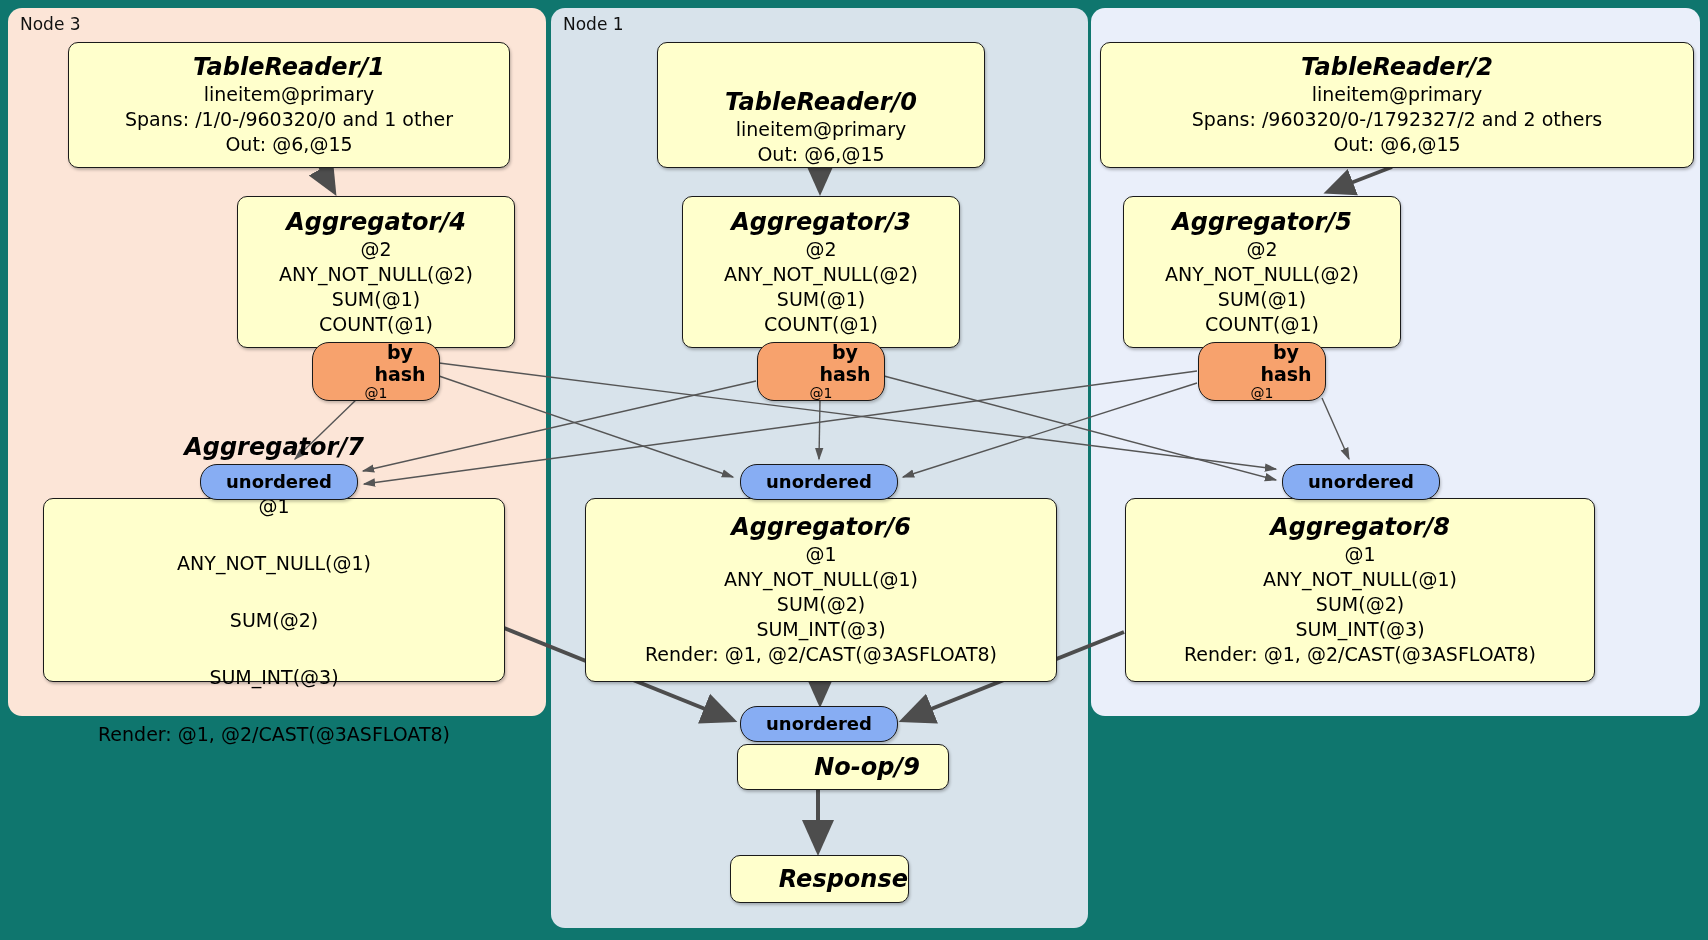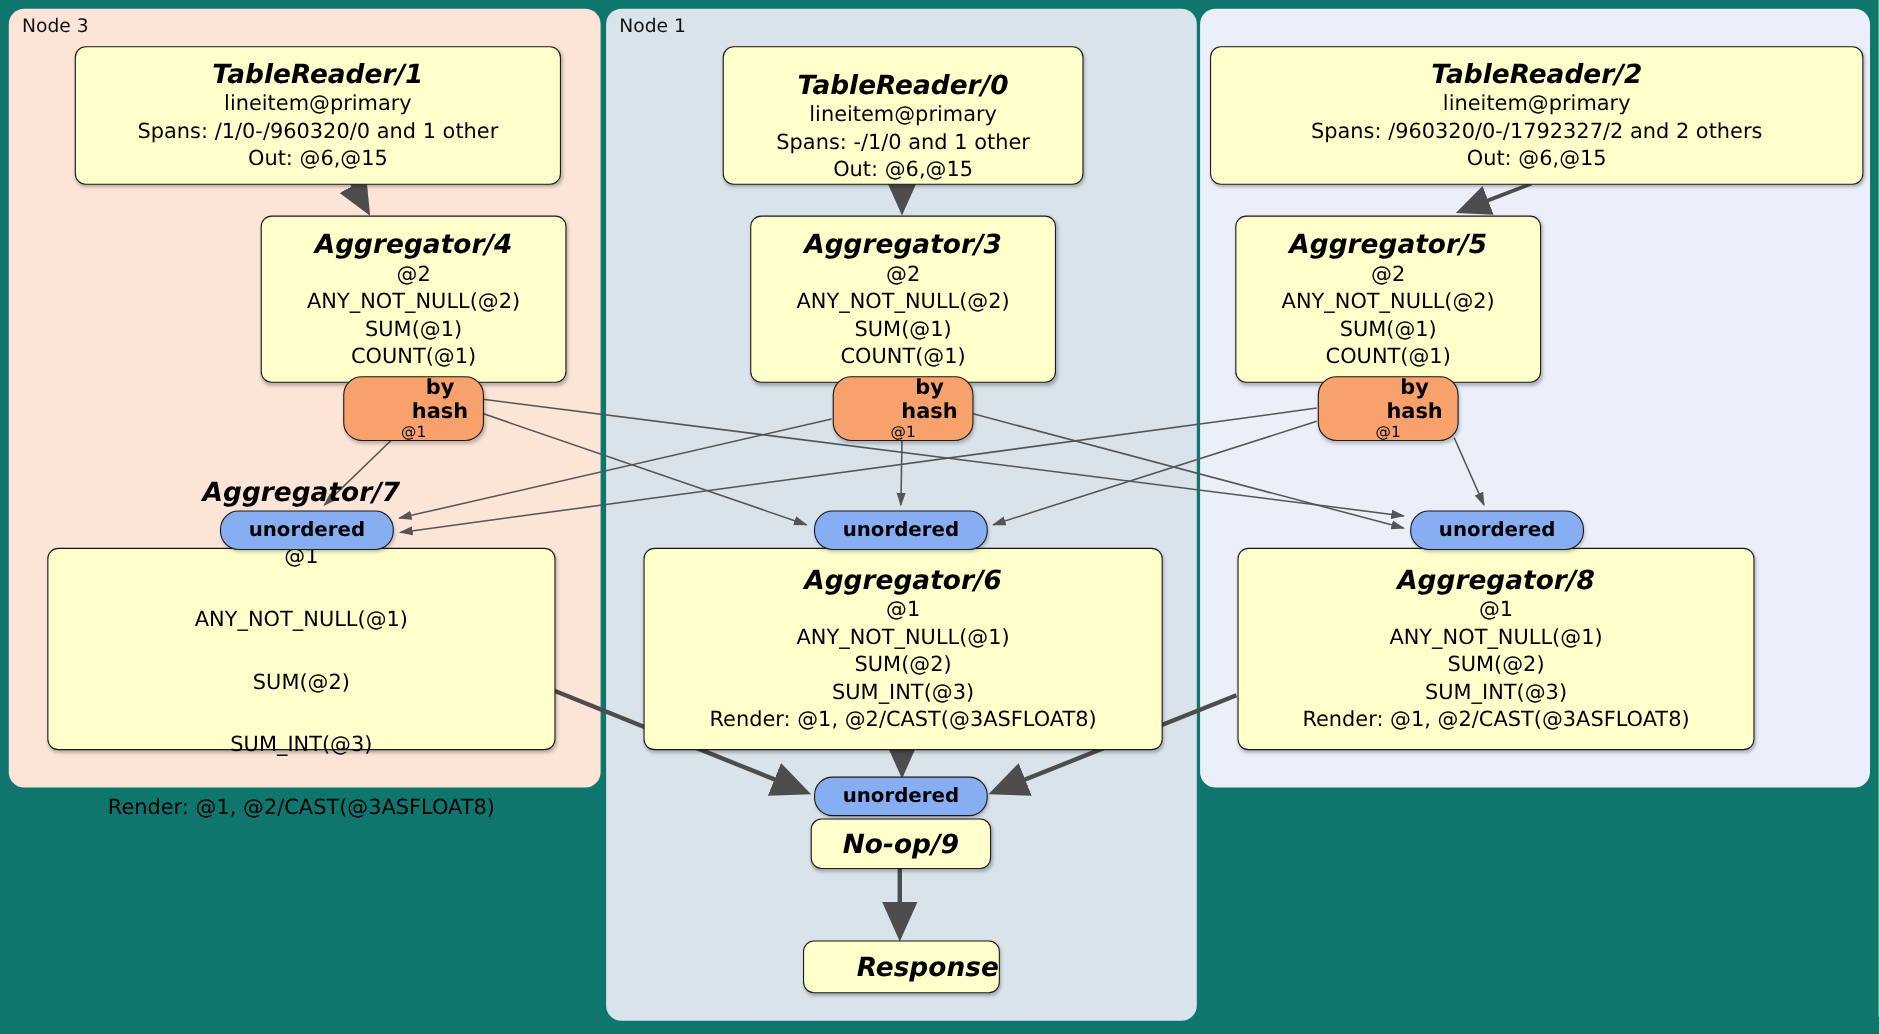--- a/index.html
+++ b/index.html
@@ -34,21 +34,21 @@
   .bh3{left:312px;top:342px;width:126px;height:57px;}
   .un3{left:200px;top:464px;width:156px;height:34px;}
   .ag7{left:43px;top:498px;width:460px;height:182px;gap:32px;}
   
   .tr0{left:657px;top:42px;width:326px;height:124px;justify-content:flex-end;}
   .ag3{left:682px;top:196px;width:276px;height:150px;}
   .bh1{left:757px;top:342px;width:126px;height:57px;}
   .un1{left:740px;top:464px;width:156px;height:34px;}
   .ag6{left:585px;top:498px;width:470px;height:182px;}
   .unS{left:740px;top:706px;width:156px;height:34px;}
-  .noop{left:737px;top:744px;width:162px;height:44px;}
+  .noop{left:737px;top:744px;width:162px;height:44px;padding-left:48px;}
   .resp{left:730px;top:855px;width:177px;height:46px;align-items:flex-end;}
   
   .tr2{left:1100px;top:42px;width:592px;height:124px;}
   .ag5{left:1123px;top:196px;width:276px;height:150px;}
   .bh2{left:1198px;top:342px;width:126px;height:57px;}
   .un2{left:1282px;top:464px;width:156px;height:34px;}
   .ag8{left:1125px;top:498px;width:468px;height:182px;}
 </style>
 </head>
 <body>
@@ -119,21 +119,20 @@
     <div class="line">@1</div>
     <div class="line">ANY_NOT_NULL(@1)</div>
     <div class="line">SUM(@2)</div>
     <div class="line">SUM_INT(@3)</div>
     <div class="line">Render: @1, @2/CAST(@3ASFLOAT8)</div>
   </div>
 
   <div class="box tr0">
     <div class="title">TableReader/0</div>
     <div class="line">lineitem@primary</div>
-    <div class="line">Spans: -/1/0 and 1 other</div>
     <div class="line">Out: @6,@15</div>
   </div>
   <div class="box ag3">
     <div class="title">Aggregator/3</div>
     <div class="line">@2</div>
     <div class="line">ANY_NOT_NULL(@2)</div>
     <div class="line">SUM(@1)</div>
     <div class="line">COUNT(@1)</div>
   </div>
   <div class="badge router bh1">

